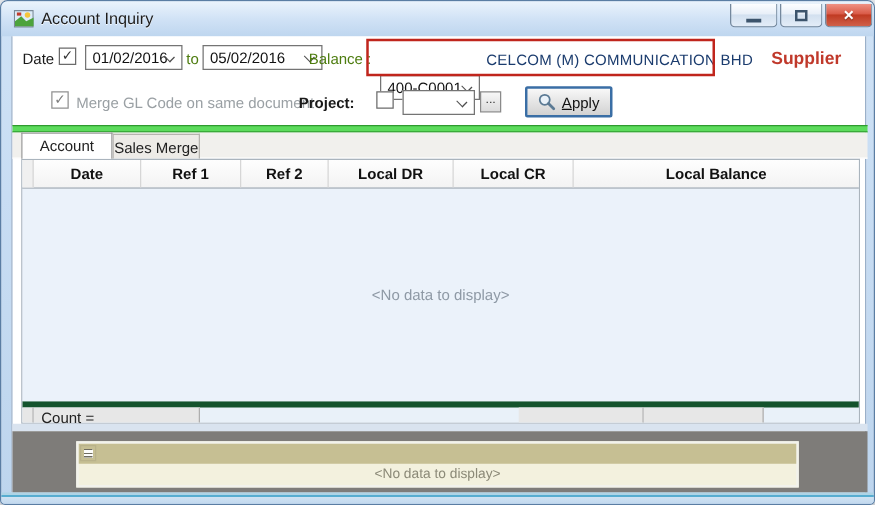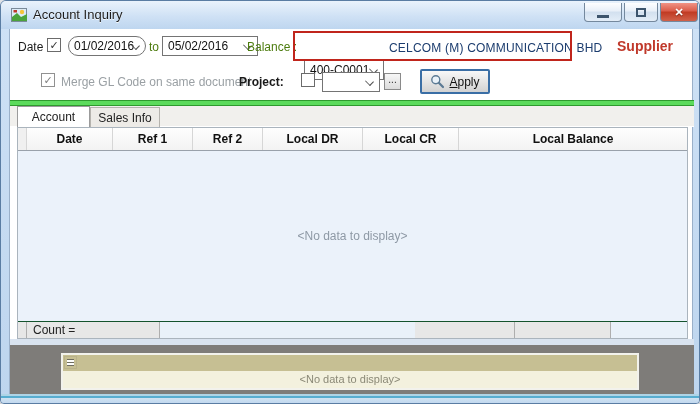--- a/index.html
+++ b/index.html
@@ -115,21 +115,21 @@
   .hcell {
     border-right:1px solid #d6d6d6; font-weight:bold; font-size:12px; color:#111;
     display:flex; align-items:center; justify-content:center; cursor:default;
   }
   .hcell.indicator { background:#f0f0f0; }
   .grid-body { flex:1; position:relative; background:#ebf2fa; }
   .empty-msg {
     position:absolute; left:0; right:0; top:50%; transform:translateY(-50%);
     text-align:center; color:#8e99a5; font-size:12px;
   }
-  .grid-footer { display:flex; height:17px; background:#e9f1f9; border-top:1px solid #14532d; }
+  .grid-footer { display:flex; height:17px; background:#e9f1f9; border-top:5px solid #14532d; }
   .fcell { border-right:1px solid #c3cbd3; font-size:11px; }
   .fcell.graycell { background:#e7e7e7; border-right:1px solid #aeaeae; line-height:16px; padding-left:6px; color:#222; font-size:12px; }
 
   
   .gap-strip { position:absolute; left:0; top:310px; width:684px; height:6px; background:#d9e3ef; }
   .dock {
     position:absolute; left:0; top:316px; width:684px; height:49px; background:#7e7c79;
   }
   .mini-panel {
     position:absolute; left:51px; top:8px; width:578px; height:37px;
@@ -172,21 +172,21 @@
       <div class="wbtn close">
         <span class="glyph-close">✕</span>
       </div>
     </div>
   </div>
 
   <div class="client">
 
     <span class="label" style="left:8px; top:11px;">Date</span>
     <span class="checkbox" style="left:37px; top:9px;">✓</span>
-    <div class="combo" style="left:58px; top:7px; width:78px;border-radius:10px;">
+    <div class="combo" style="left:58px; top:7px; width:78px;">
       <span>01/02/2016</span>
       <span class="chev"></span>
     </div>
     <span class="label gray" style="left:139px; top:11px;">to</span>
     <div class="combo" style="left:152px; top:7px; width:96px;">
       <span>05/02/2016</span>
       <span class="chev"></span>
     </div>
     <span class="label gray" style="left:237px; top:11px;">Balance :</span>
 
@@ -212,21 +212,21 @@
         <circle cx="5.8" cy="5.8" r="4" fill="#eaf2f9" stroke="#5b7a94" stroke-width="1.4"></circle>
         <line x1="8.8" y1="8.8" x2="13" y2="13" stroke="#5b7a94" stroke-width="2.2" stroke-linecap="round"></line>
       </svg>
       <span><span class="u">A</span><span>pply</span></span>
     </div>
 
     <div class="green-sep"></div>
 
     <div class="tabbar">
       <div class="tab active">Account</div>
-      <div class="tab inactive">Sales Info</div>
+      <div class="tab inactive">Sales Merge</div>
     </div>
 
     <div class="grid">
       <div class="grid-header">
         <div class="hcell indicator" style="width:9px;"></div>
         <div class="hcell" style="width:86px;">Date</div>
         <div class="hcell" style="width:80px;">Ref 1</div>
         <div class="hcell" style="width:70px;">Ref 2</div>
         <div class="hcell" style="width:100px;">Local DR</div>
         <div class="hcell" style="width:96px;">Local CR</div>

